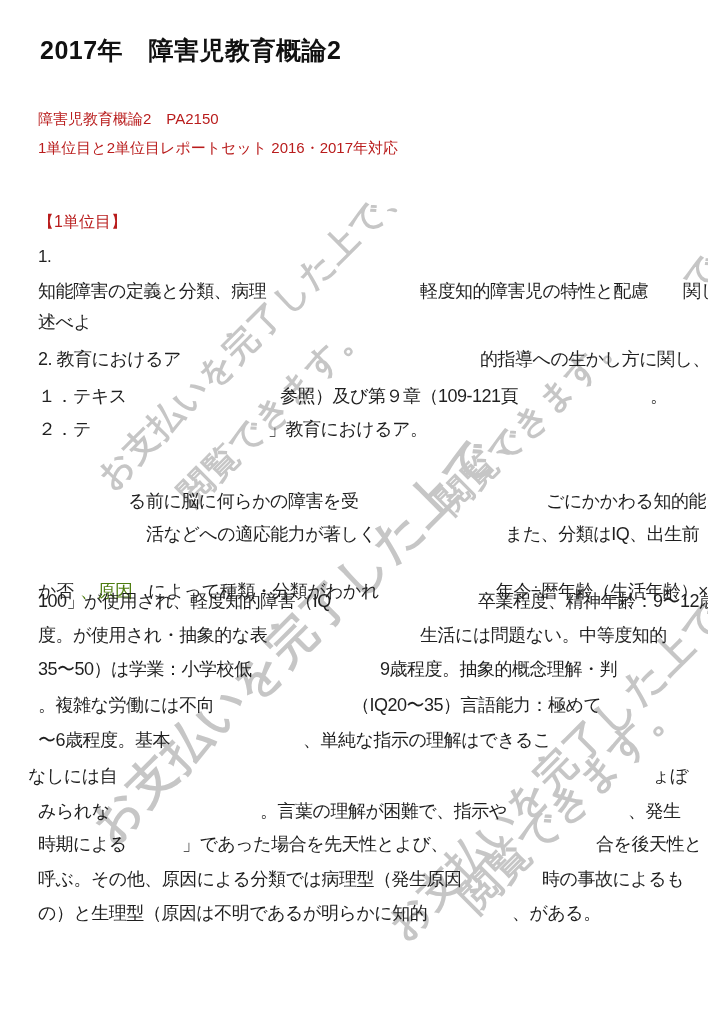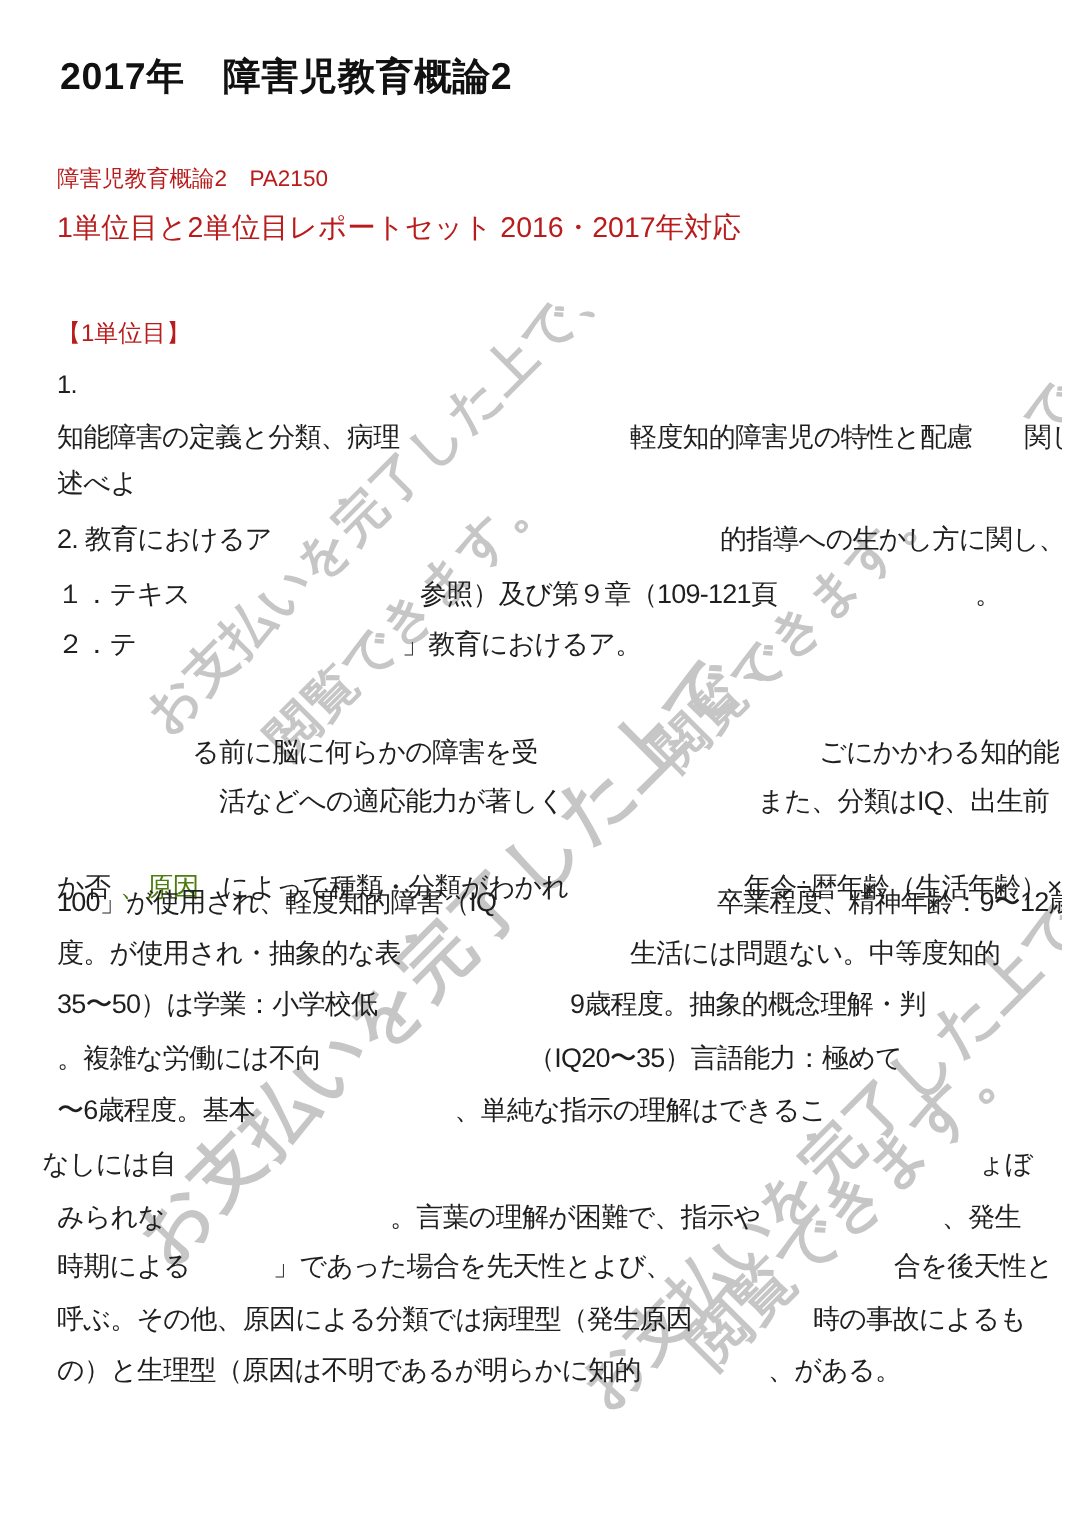--- a/index.html
+++ b/index.html
@@ -15,21 +15,21 @@
   }
   .page-title{
     position:absolute;left:40px;top:34px;
     font-size:25px;font-weight:bold;color:#111;
     letter-spacing:0.5px;white-space:pre;
   }
   .hline{
     position:absolute;left:38px;color:#b91c1c;white-space:pre;
   }
   .hline.course{top:110px;font-size:15px;}
-  .hline.set{top:139px;font-size:19px;}
+  .hline.set{top:139px;font-size:15px;}
   .hline.unit{top:212px;font-size:16px;}
   .tline{
     position:absolute;left:0;width:724px;color:#1f1f1f;
     white-space:pre;line-height:1;
   }
   .tline .seg{
     position:absolute;top:0;letter-spacing:-0.5px;white-space:pre;
   }
   .seg.light{color:#4d7c0f;}
   .wm{

